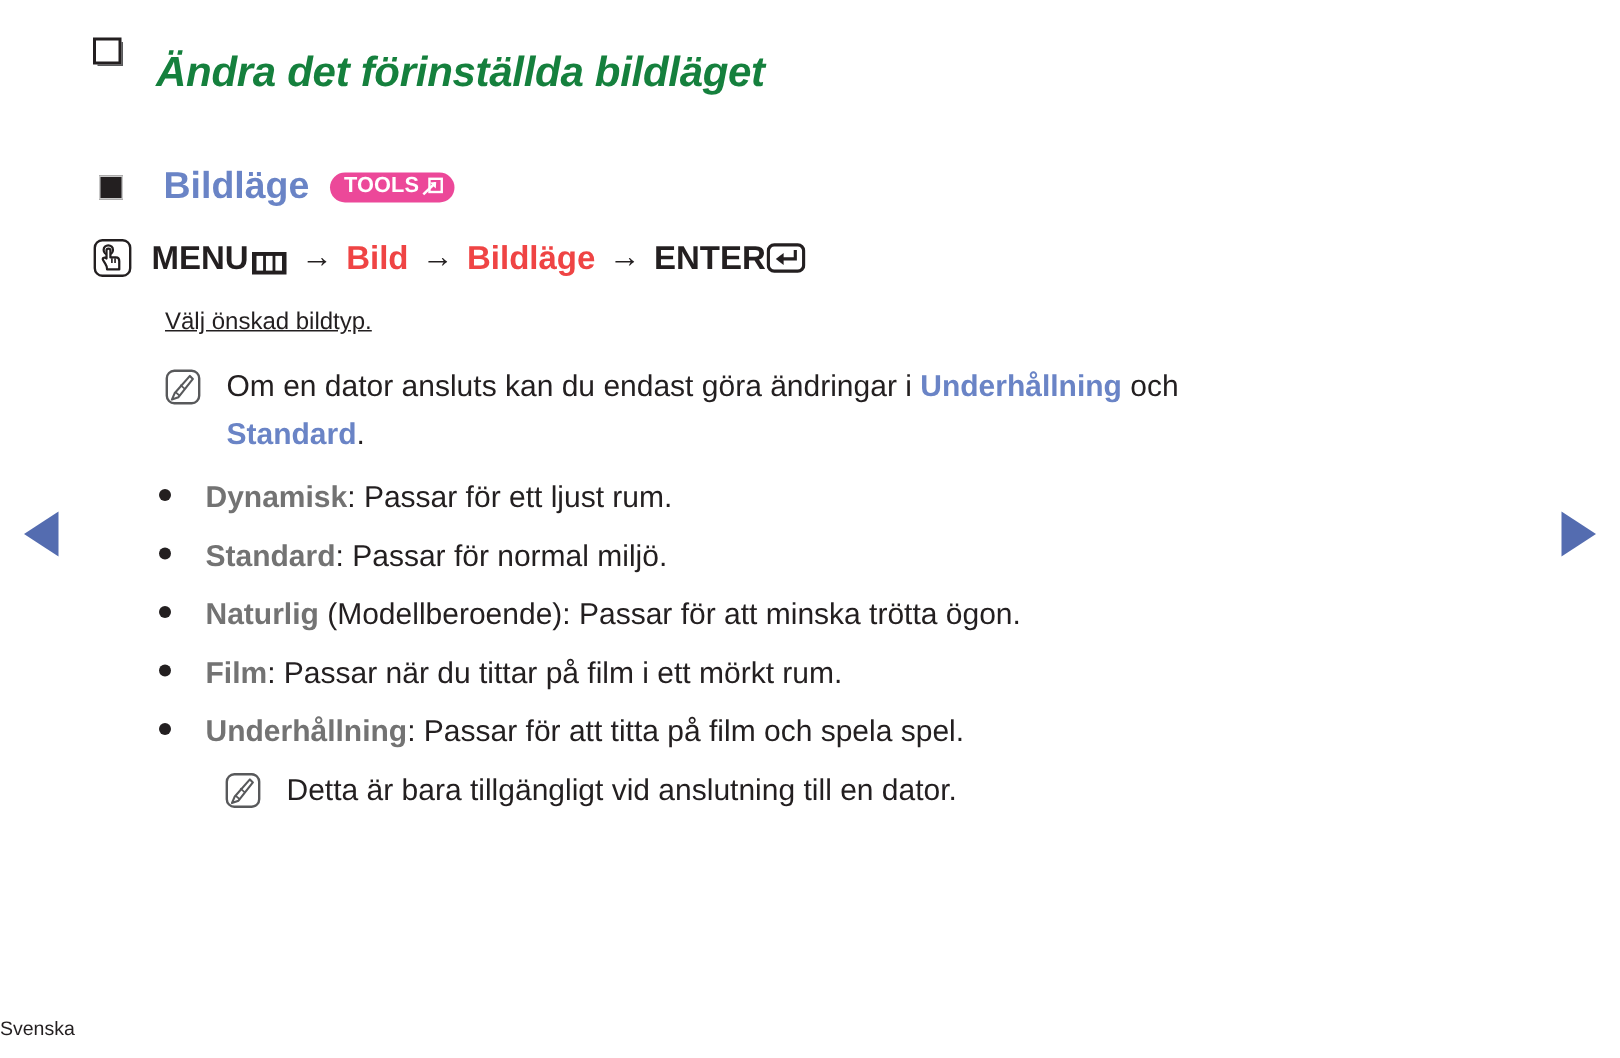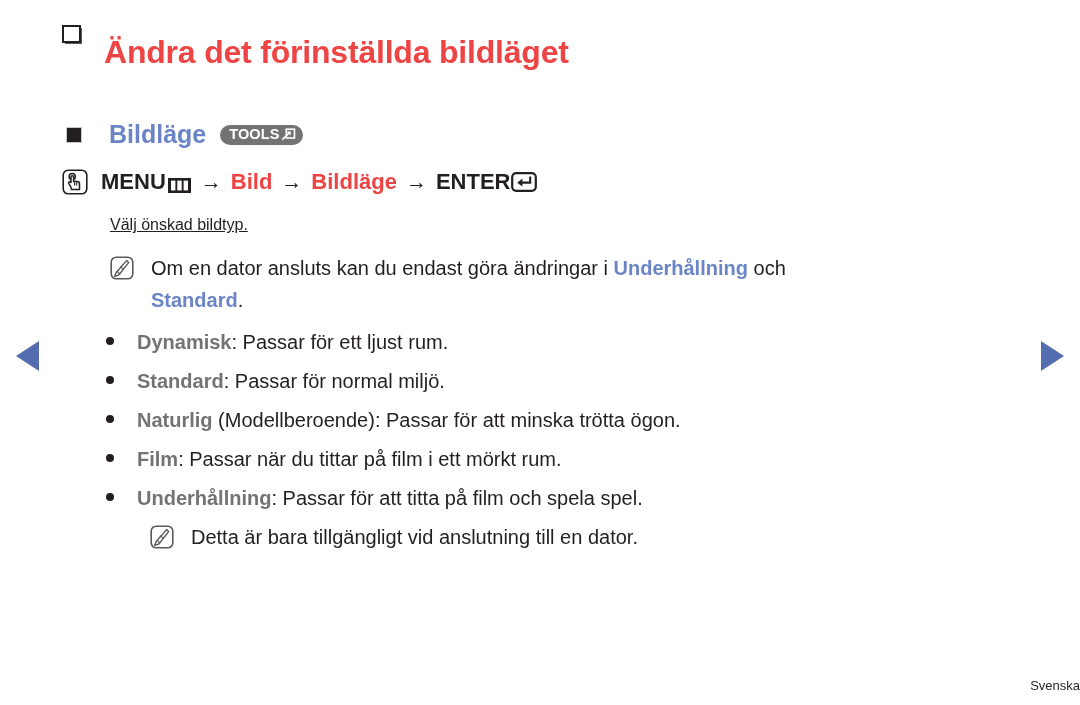--- a/index.html
+++ b/index.html
@@ -77,25 +77,26 @@
     position: absolute;
     left: 0;
     top: 0;
     width: 15px;
     height: 14px;
     background: #ffffff;
     border: 2px solid #231f20;
     box-sizing: content-box;
   }
   .heading-text {
-    font-size: 32px;
+    font-size: 28px;
     font-weight: bold;
     letter-spacing: -0.2px;
     line-height: 1.2;
-    color: #ef4444;
+    color: #15803d;
+    font-style: italic;
   }
 
   
   .subhead-row {
     display: flex;
     align-items: center;
     margin-top: 29px;
     margin-left: 4px;
   }
   .square-bullet {
@@ -110,21 +111,21 @@
   }
   .subhead-text {
     font-size: 25px;
     font-weight: bold;
     color: #6a84c6;
     line-height: 1;
   }
   .tools-badge {
     display: inline-flex;
     align-items: center;
-    background: #737373;
+    background: #ec4899;
     color: #ffffff;
     border-radius: 10px;
     padding: 2px 7px 3px 9px;
     margin-left: 14px;
     height: 20px;
     box-sizing: border-box;
   }
   .tools-badge .tools-label {
     font-size: 14.5px;
     font-weight: bold;
@@ -242,24 +243,23 @@
     color: #737373;
     font-weight: bold;
   }
 
   
   .footer {
     position: absolute;
     left: 0;
     right: 0;
     top: 678px;
-    text-align: right;
+    text-align: left;
     font-size: 13px;
     color: #231f20;
-    padding-left: 13px;
   }
 </style>
 </head>
 <body>
 
 <div class="page">
 
   <div class="nav-arrow left"></div>
 
   <div class="nav-arrow right"></div>

